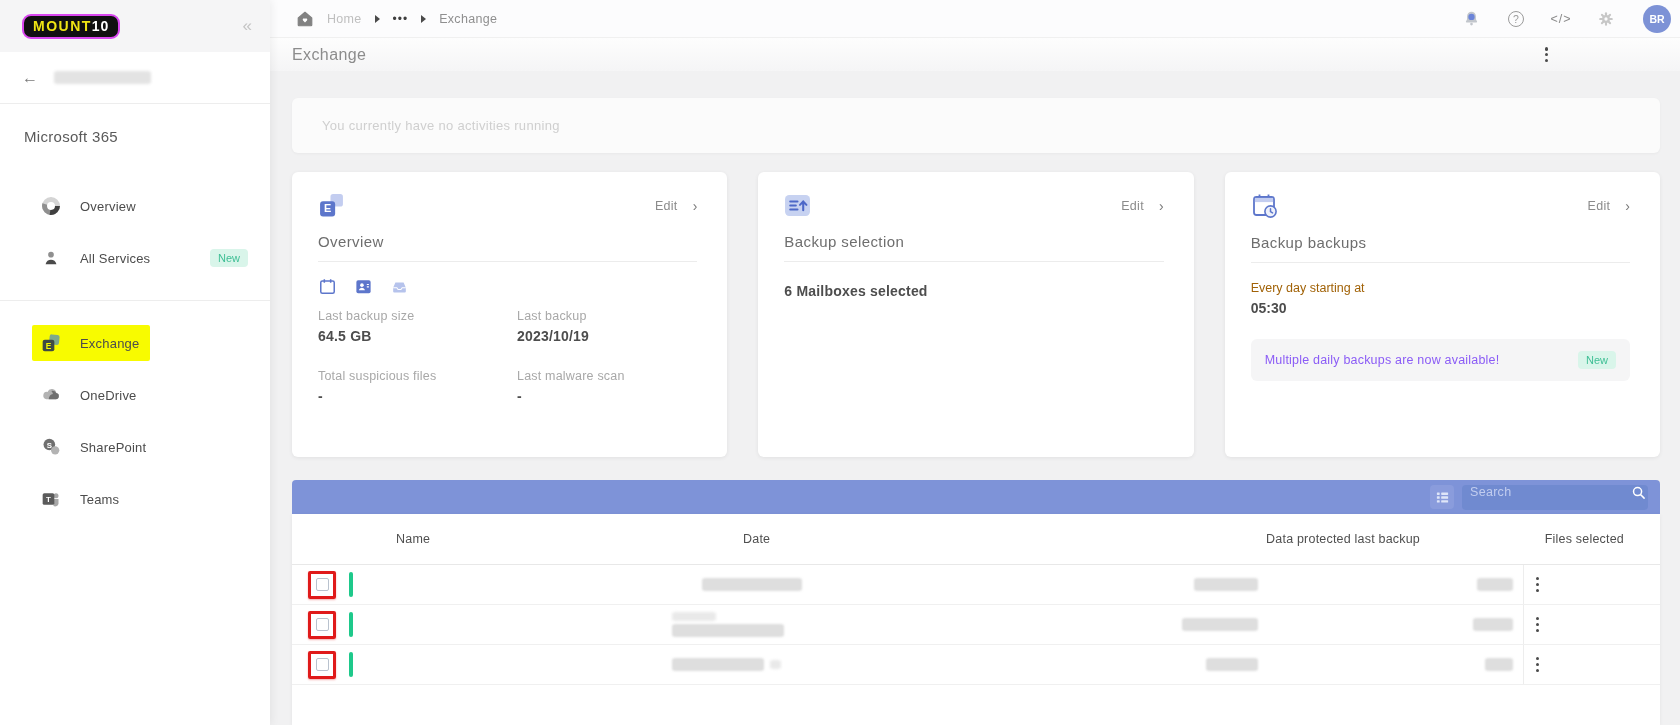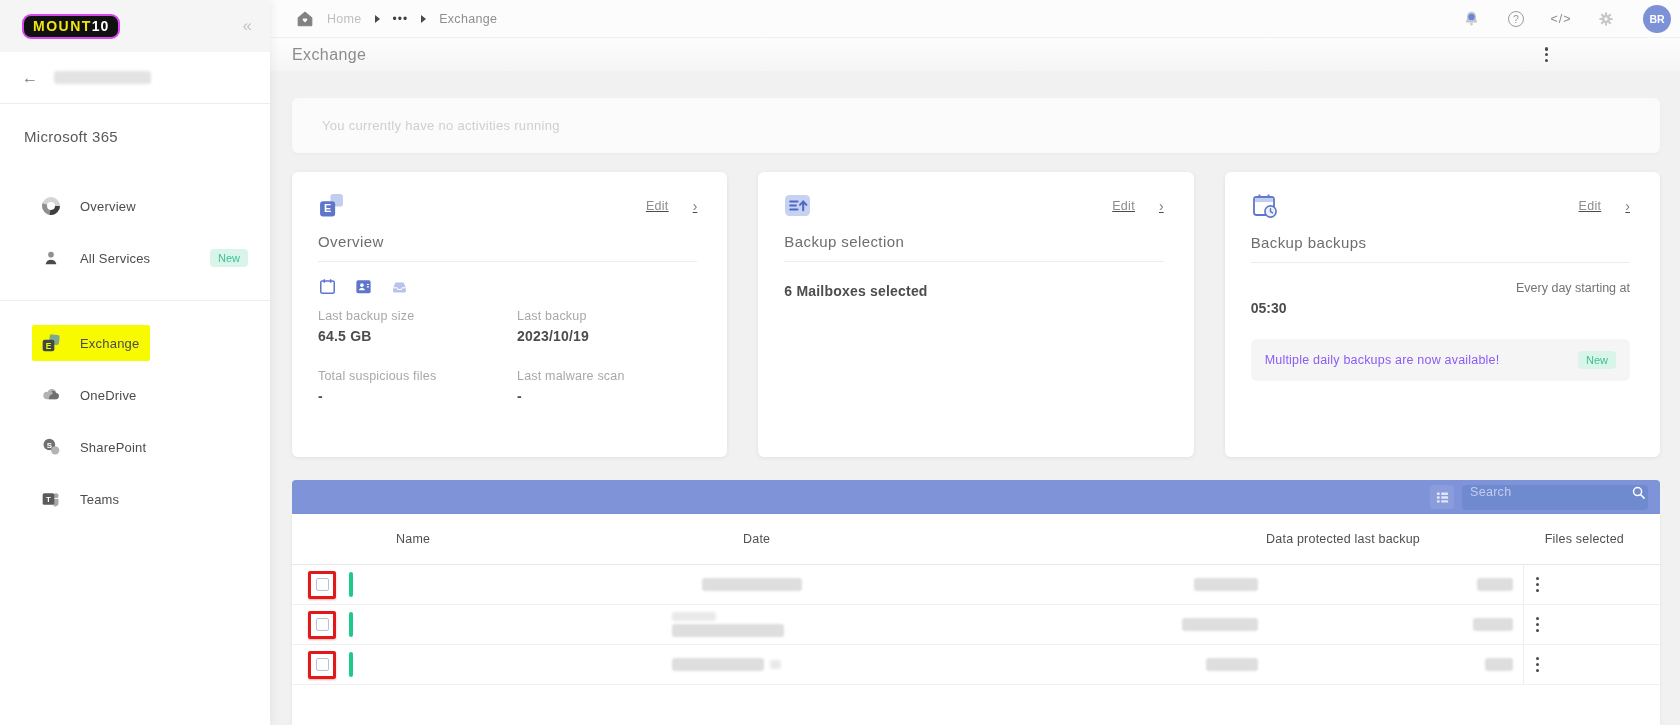--- a/index.html
+++ b/index.html
@@ -45,31 +45,31 @@
   .kebab i { width:3.2px; height:3.2px; border-radius:50%; background:#4a4a4a; display:block; }
 
   .content { width:1368px; margin:0 0 0 22px; }
 
   .banner { margin-top:27px; height:55px; background:#fbfbfb; border-radius:6px; box-shadow:0 1px 3px rgba(0,0,0,.04); display:flex; align-items:center; padding:0 30px; }
   .banner-text { font-size:13px; color:#cfcfcf; letter-spacing:.3px; }
 
   .cards { display:flex; gap:31px; margin-top:19px; }
   .card { flex:1; height:285px; background:#fff; border-radius:6px; box-shadow:0 1px 4px rgba(0,0,0,.07); padding:20px 30px 0 26px; }
   .card-head { display:flex; align-items:flex-start; justify-content:space-between; }
-  .edit-link { display:flex; align-items:center; gap:24px; cursor:pointer; margin-top:6px;text-decoration:underline; }
+  .edit-link { display:flex; align-items:center; gap:15px; cursor:pointer; margin-top:6px; }
   .edit-txt { font-size:12.5px; color:#8b8b8b; letter-spacing:.3px; }
   .edit-chev { font-size:14px; color:#7a7a7a; }
   .card-title { margin-top:14px; font-size:15px; color:#6e6e6e; letter-spacing:.4px; }
   .card-divider { height:1px; background:#ececec; margin-top:11px; }
   .mini-icons { display:flex; gap:17px; margin-top:15px; }
   .stats { display:grid; grid-template-columns:199px 1fr; row-gap:25px; margin-top:13px; }
   .stat-label { font-size:12.5px; color:#a8a8a8; letter-spacing:.2px; }
   .stat-value { font-size:14px; font-weight:700; color:#4d4d4d; margin-top:5px; letter-spacing:.2px; }
   .sel-summary { margin-top:21px; font-size:14px; font-weight:700; color:#4d4d4d; letter-spacing:.2px; }
-  .sched-label { margin-top:18px; font-size:12.5px; color:#737373;text-align:right; }
+  .sched-label { margin-top:18px; font-size:12.5px; color:#a16207; }
   .sched-time { margin-top:5px; font-size:14px; font-weight:700; color:#4d4d4d; }
   .notice { margin-top:23px; background:#f5f5f6; border-radius:6px; height:42px; display:flex; align-items:center; padding:0 14px; }
   .notice-text { font-size:12.5px; color:#8b5cf6; letter-spacing:.2px; }
   .notice-badge { margin-left:auto; background:#d9f5ea; color:#3fbf95; font-size:11px; padding:3px 8px; border-radius:4px; }
 
   
   .tablebar { margin-top:23px; height:34px; background:#7e93d8; border-radius:4px 4px 0 0; display:flex; align-items:center; justify-content:flex-end; gap:8px; padding:0 12px; }
   .listview-btn { width:24px; height:24px; background:#8a9cdc; border-radius:4px; display:flex; align-items:center; justify-content:center; cursor:pointer; }
   .searchbox { width:186px; height:25px; background:#708ad0; border-radius:4px; display:flex; align-items:flex-start; padding:0 8px; }
   .searchbox input { flex:1; background:transparent; border:none; outline:none; font-size:12.5px; color:#eef1fb; font-family:"Liberation Sans",sans-serif; }

